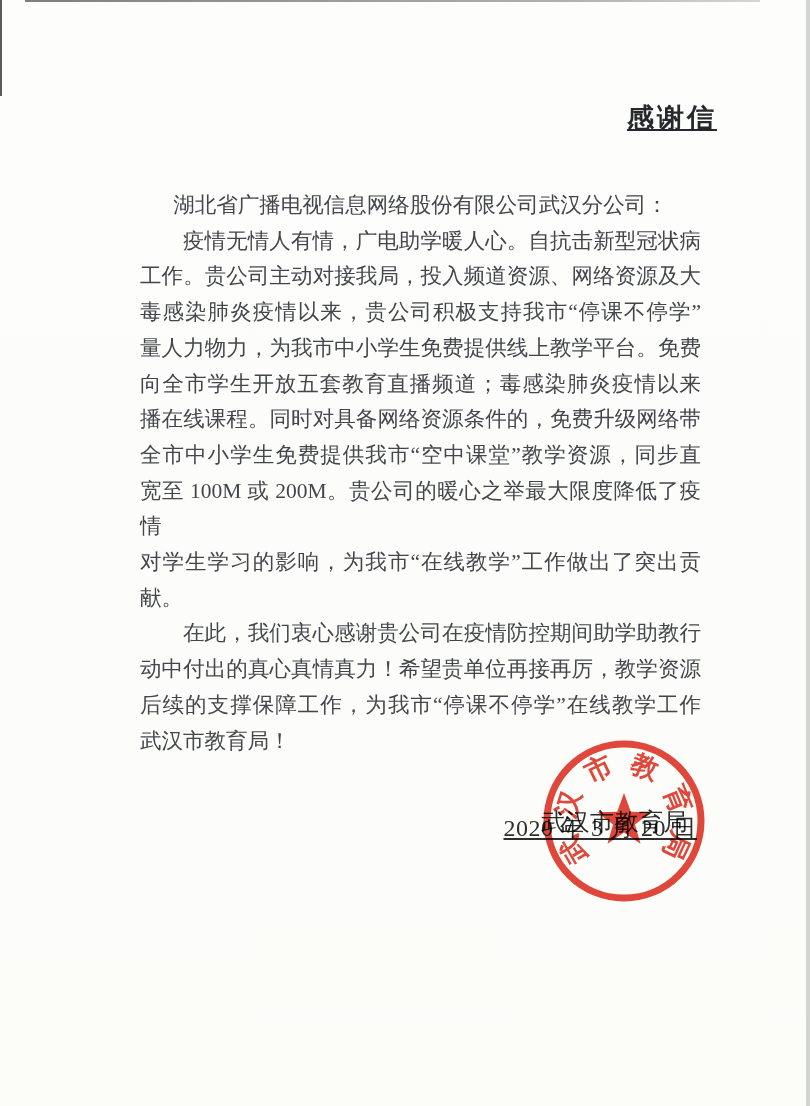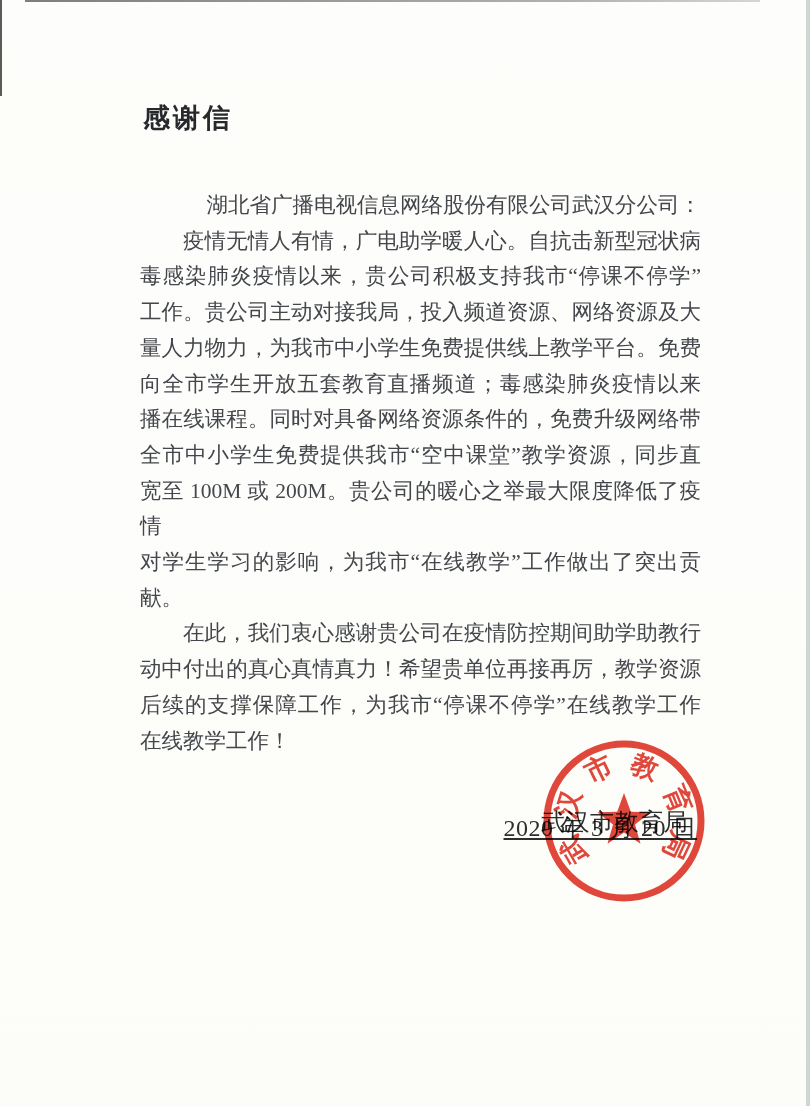--- a/index.html
+++ b/index.html
@@ -25,36 +25,37 @@
   .scan-edge-left {
     position: absolute; top: 0; left: 0; width: 2px; height: 96px;
     background: #3d3d38; opacity: .85;
   }
   .scan-edge-right {
     position: absolute; top: 0; right: 0; width: 4px; height: 100%;
     background: #ccd2cb; opacity: .9;
   }
   .title {
     position: absolute;
-    top: 100px; left: 143px; width: 561px;
-    text-align: left;
+    top: 100px; left: 156px; width: 561px;
+    text-align: right;
     font-size: 27px;
     font-weight: bold;
     letter-spacing: 3px;
     color: #26282c;
+    text-decoration: underline;
   }
   .content {
     position: absolute;
     top: 188px; left: 140px; width: 561px;
     font-size: 21.5px;
     line-height: 35.7px;
     color: #43464b;
   }
   .salutation {
-    text-align: right;
+    text-align: center;
   }
   .paragraph .line {
     text-align: justify;
     text-align-last: justify;
   }
   .paragraph .line.short {
     text-align-last: left;
   }
   .paragraph .line.indent {
     text-indent: 43px;
@@ -98,35 +99,35 @@
   <div class="scan-edge-top"></div>
   <div class="scan-edge-left"></div>
   <div class="scan-edge-right"></div>
 
   <div class="title">感谢信</div>
 
   <div class="content">
     <div class="salutation">湖北省广播电视信息网络股份有限公司武汉分公司：</div>
     <div class="paragraph">
         <div class="line indent">疫情无情人有情，广电助学暖人心。自抗击新型冠状病</div>
+        <div class="line">工作。贵公司主动对接我局，投入频道资源、网络资源及大</div>
         <div class="line">毒感染肺炎疫情以来，贵公司积极支持我市“停课不停学”</div>
-        <div class="line">工作。贵公司主动对接我局，投入频道资源、网络资源及大</div>
         <div class="line">量人力物力，为我市中小学生免费提供线上教学平台。免费</div>
         <div class="line">向全市学生开放五套教育直播频道；毒感染肺炎疫情以来</div>
         <div class="line">播在线课程。同时对具备网络资源条件的，免费升级网络带</div>
         <div class="line">全市中小学生免费提供我市“空中课堂”教学资源，同步直</div>
         <div class="line">宽至 100M 或 200M。贵公司的暖心之举最大限度降低了疫情</div>
         <div class="line">对学生学习的影响，为我市“在线教学”工作做出了突出贡</div>
         <div class="line short">献。</div>
       </div>
     <div class="paragraph">
         <div class="line indent">在此，我们衷心感谢贵公司在疫情防控期间助学助教行</div>
         <div class="line">动中付出的真心真情真力！希望贵单位再接再厉，教学资源</div>
         <div class="line">后续的支撑保障工作，为我市“停课不停学”在线教学工作</div>
-        <div class="line short">在线教学工作！</div>
+        <div class="line short">武汉市教育局！</div>
       </div>
   </div>
 
   <svg class="seal" viewBox="0 0 170 170" xmlns="http://www.w3.org/2000/svg" aria-hidden="true">
     <circle cx="85" cy="85" r="77" fill="none" stroke="var(--seal-red, #e0382b)" stroke-width="7"></circle>
     <polygon fill="var(--seal-red, #e0382b)" points="85,57 91.8,75.7 111.6,76.3 96,88.6 101.5,107.7 85,96.5 68.5,107.7 74,88.6 58.4,76.3 78.2,75.7"></polygon>
     <text text-anchor="middle" transform="translate(85,85) rotate(-120) translate(0,-58)" dy="9">武</text>
     <text text-anchor="middle" transform="translate(85,85) rotate(-73) translate(0,-58)" dy="9">汉</text>
     <text text-anchor="middle" transform="translate(85,85) rotate(-26) translate(0,-58)" dy="9">市</text>
     <text text-anchor="middle" transform="translate(85,85) rotate(21) translate(0,-58)" dy="9">教</text>

